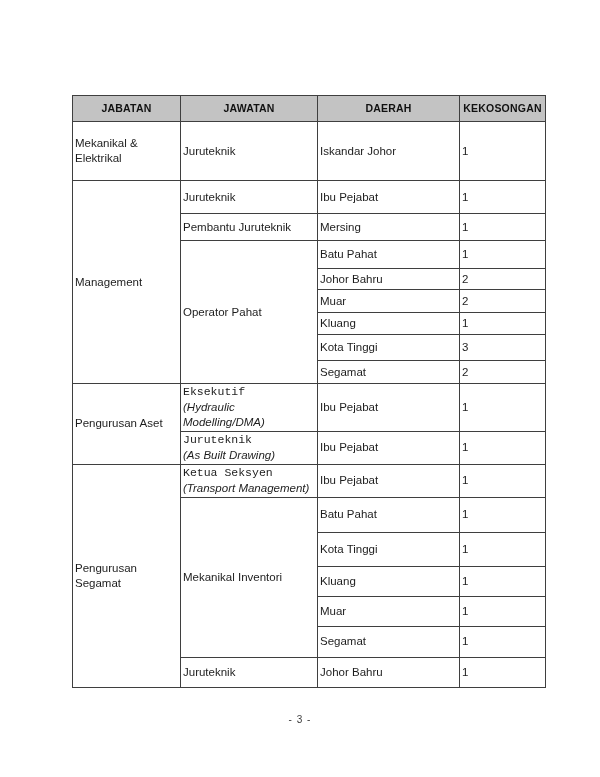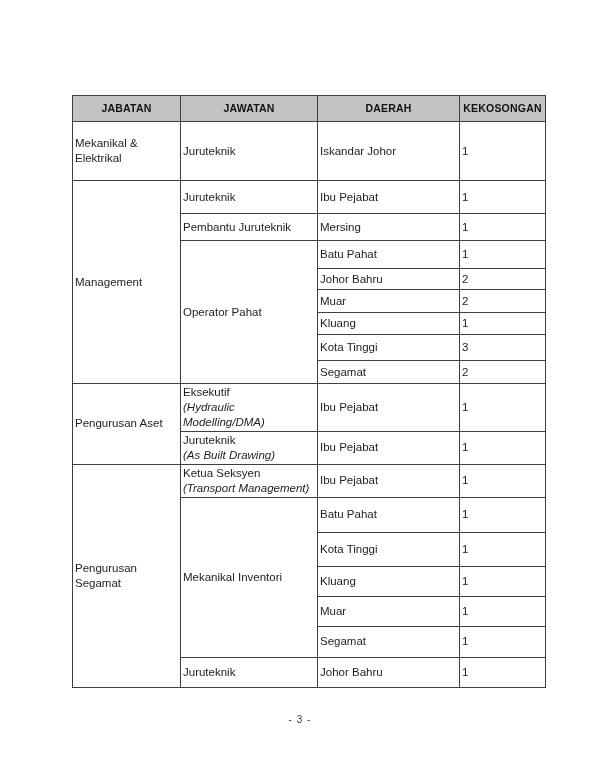--- a/index.html
+++ b/index.html
@@ -37,21 +37,21 @@
     line-height: 1.3;
     overflow: hidden;
   }
   .vacancy-table th {
     background: #c3c3c3;
     font-weight: bold;
     font-size: 10.5px;
     letter-spacing: 0.2px;
     color: #111111;
   }
-  .line { display: block; }
+  .line { display: block; font-family: Liberation Mono, monospace; }
   .sub  { display: block; font-style: italic; }
   .footer {
     position: absolute;
     top: 714px;
     left: 0;
     width: 100%;
     text-align: center;
     font-size: 10px;
     color: #3c3c3c;
     letter-spacing: 1px;

